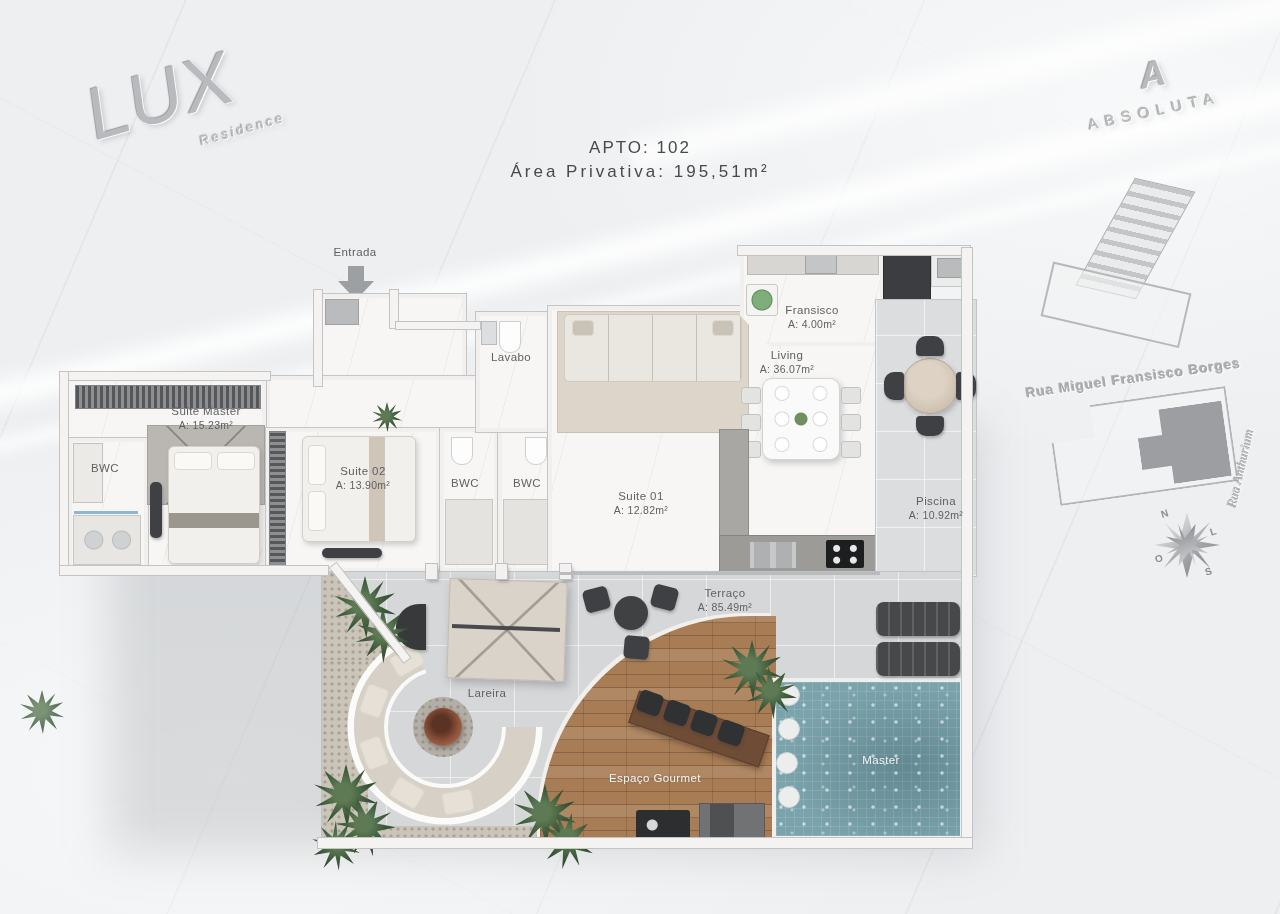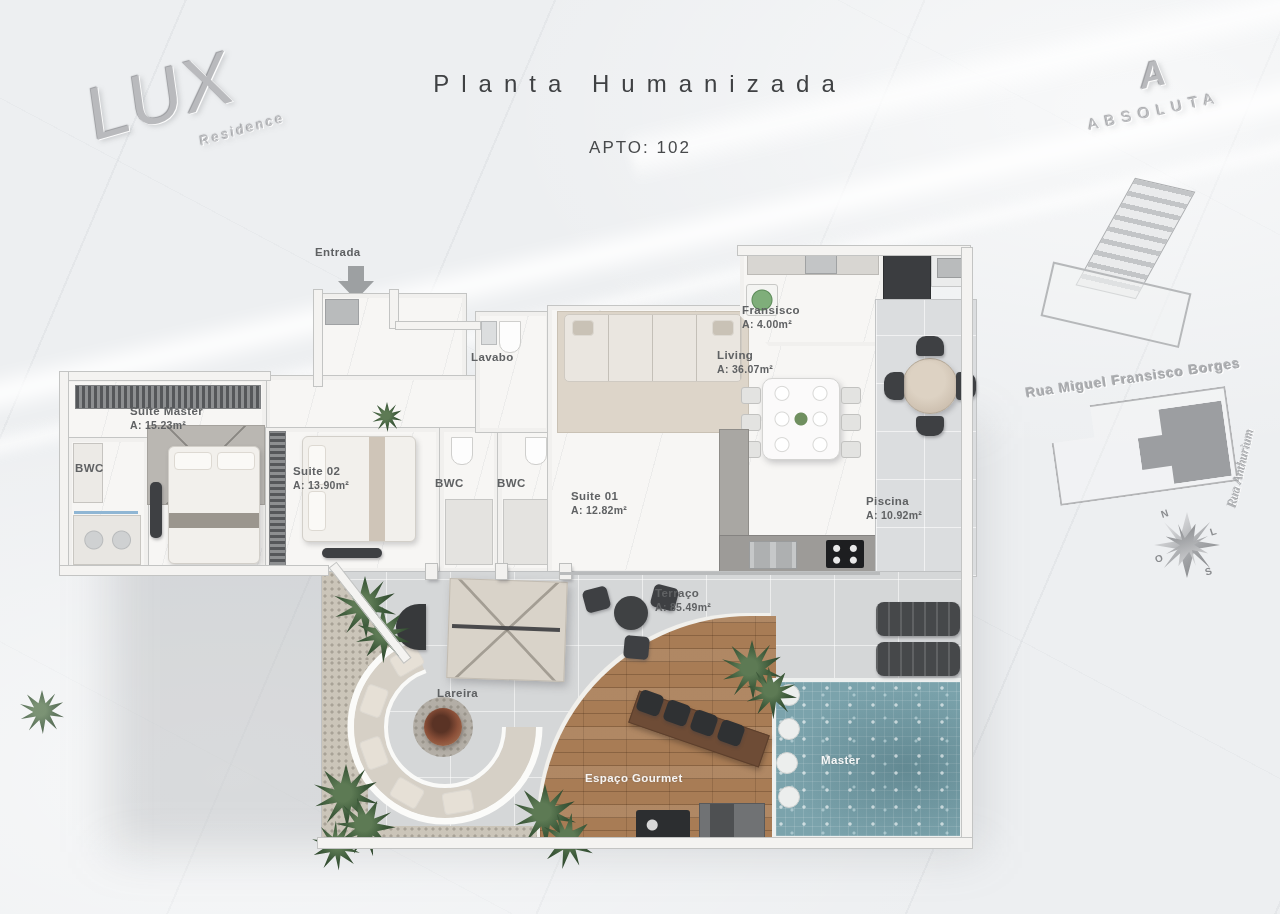--- a/index.html
+++ b/index.html
@@ -12,21 +12,21 @@
       radial-gradient(900px 500px at 88% 12%, rgba(255,255,255,.6), transparent 70%),
       repeating-linear-gradient(113deg, transparent 0 170px, rgba(175,180,186,.14) 170px 172px, transparent 172px 340px),
       repeating-linear-gradient(28deg, transparent 0 240px, rgba(185,190,195,.10) 240px 241px, transparent 241px 480px);
   }
   .abs{position:absolute;}
   .streak{position:absolute;transform:rotate(-13deg);filter:blur(5px);
     background:linear-gradient(180deg, rgba(255,255,255,0) 0%, rgba(255,255,255,.95) 50%, rgba(255,255,255,0) 100%);}
   
   .title{font-size:24px;letter-spacing:12px;color:#3f4143;white-space:nowrap;}
   .sub{font-size:17px;letter-spacing:2px;color:#47494b;white-space:nowrap;}
-  .room-label{color:#5f6163;text-align:left;line-height:1.3;z-index:60;pointer-events:none;font-weight:bold;}
+  .room-label{color:#5f6163;text-align:center;line-height:1.3;z-index:60;pointer-events:none;}
   .room-label .nm{font-size:11.5px;letter-spacing:.4px;display:block;}
   .room-label .ar{font-size:10.5px;letter-spacing:.3px;display:block;}
   .room-label.light{color:rgba(255,255,255,.93);text-shadow:0 0 2px rgba(90,90,90,.4);}
   
   .room{border:4px solid #f1f0ee;outline:1px solid #c4c5c4;
     background-color:#f7f6f4;
     background-image:repeating-linear-gradient(105deg, transparent 0 46px, rgba(178,182,186,.16) 46px 47px, transparent 47px 92px);}
   .tiles{background-color:#d5d7d8;
     background-image:
       repeating-linear-gradient(90deg, rgba(255,255,255,.55) 0 1px, transparent 1px 64px),
@@ -68,22 +68,22 @@
 </style>
 </head>
 <body>
 
 <div id="stage">
 
   <div class="streak" style="left:-180px;top:215px;width:1700px;height:48px;"></div>
   <div class="streak" style="left:-180px;top:278px;width:1700px;height:26px;opacity:.8;"></div>
   <div class="streak" style="left:620px;top:28px;width:900px;height:56px;opacity:.9;"></div>
 
-  <div class="abs title" style="left:0;right:0;top:70px;text-align:center;">Planta Humanizada</div>
   <div class="abs sub" style="left:0;right:0;top:138px;text-align:center;">APTO: 102</div>
+  <div class="abs sub" style="left:0;right:0;top:162px;text-align:center;letter-spacing:3px;">Área Privativa:  195,51m²</div>
 
   <div class="abs" style="left:78px;top:38px;width:220px;height:150px;transform:rotate(-16deg) skewX(-8deg);">
     <span class="metal-text" style="position:absolute;left:10px;top:8px;font-size:74px;font-weight:200;letter-spacing:2px;">LUX</span>
     <span class="metal-text" style="position:absolute;left:118px;top:98px;font-size:13px;letter-spacing:3px;">Residence</span>
   </div>
 
   <div class="abs" style="left:1068px;top:50px;width:210px;height:110px;transform:rotate(-12deg);">
     <span class="metal-text" style="position:absolute;left:78px;top:0px;font-size:36px;font-style:italic;font-weight:bold;">A</span>
     <span class="metal-text" style="position:absolute;left:18px;top:48px;font-size:15px;letter-spacing:7px;">ABSOLUTA</span>
   </div>
@@ -277,21 +277,21 @@
   <div class="abs wall" style="left:60px;top:566px;width:268px;height:9px;"></div>
   <div class="abs wall" style="left:314px;top:290px;width:8px;height:96px;"></div>
   <div class="abs wall" style="left:390px;top:290px;width:8px;height:38px;"></div>
   <div class="abs wall" style="left:396px;top:322px;width:84px;height:7px;"></div>
   <div class="abs wall" style="left:738px;top:246px;width:232px;height:9px;"></div>
   <div class="abs wall" style="left:962px;top:248px;width:10px;height:600px;"></div>
   <div class="abs wall" style="left:318px;top:838px;width:654px;height:10px;"></div>
   <div class="abs wall" style="left:330px;top:568px;width:8px;height:120px;transform:rotate(-38deg);transform-origin:top left;"></div>
   <div class="abs" style="left:560px;top:572px;width:320px;height:3px;background:#b9bbbc;"></div>
 
-  <div class="abs room-label" style="left:130px;top:404px;width:140px;">
+  <div class="abs room-label" style="left:136px;top:404px;width:140px;">
     <span class="nm">Suite Master</span>
     <span class="ar">A: 15.23m²</span>
   </div>
   <div class="abs room-label" style="left:75px;top:461px;width:60px;">
     <span class="nm">BWC</span>
   </div>
   <div class="abs room-label" style="left:293px;top:464px;width:140px;">
     <span class="nm">Suite 02</span>
     <span class="ar">A: 13.90m²</span>
   </div>

